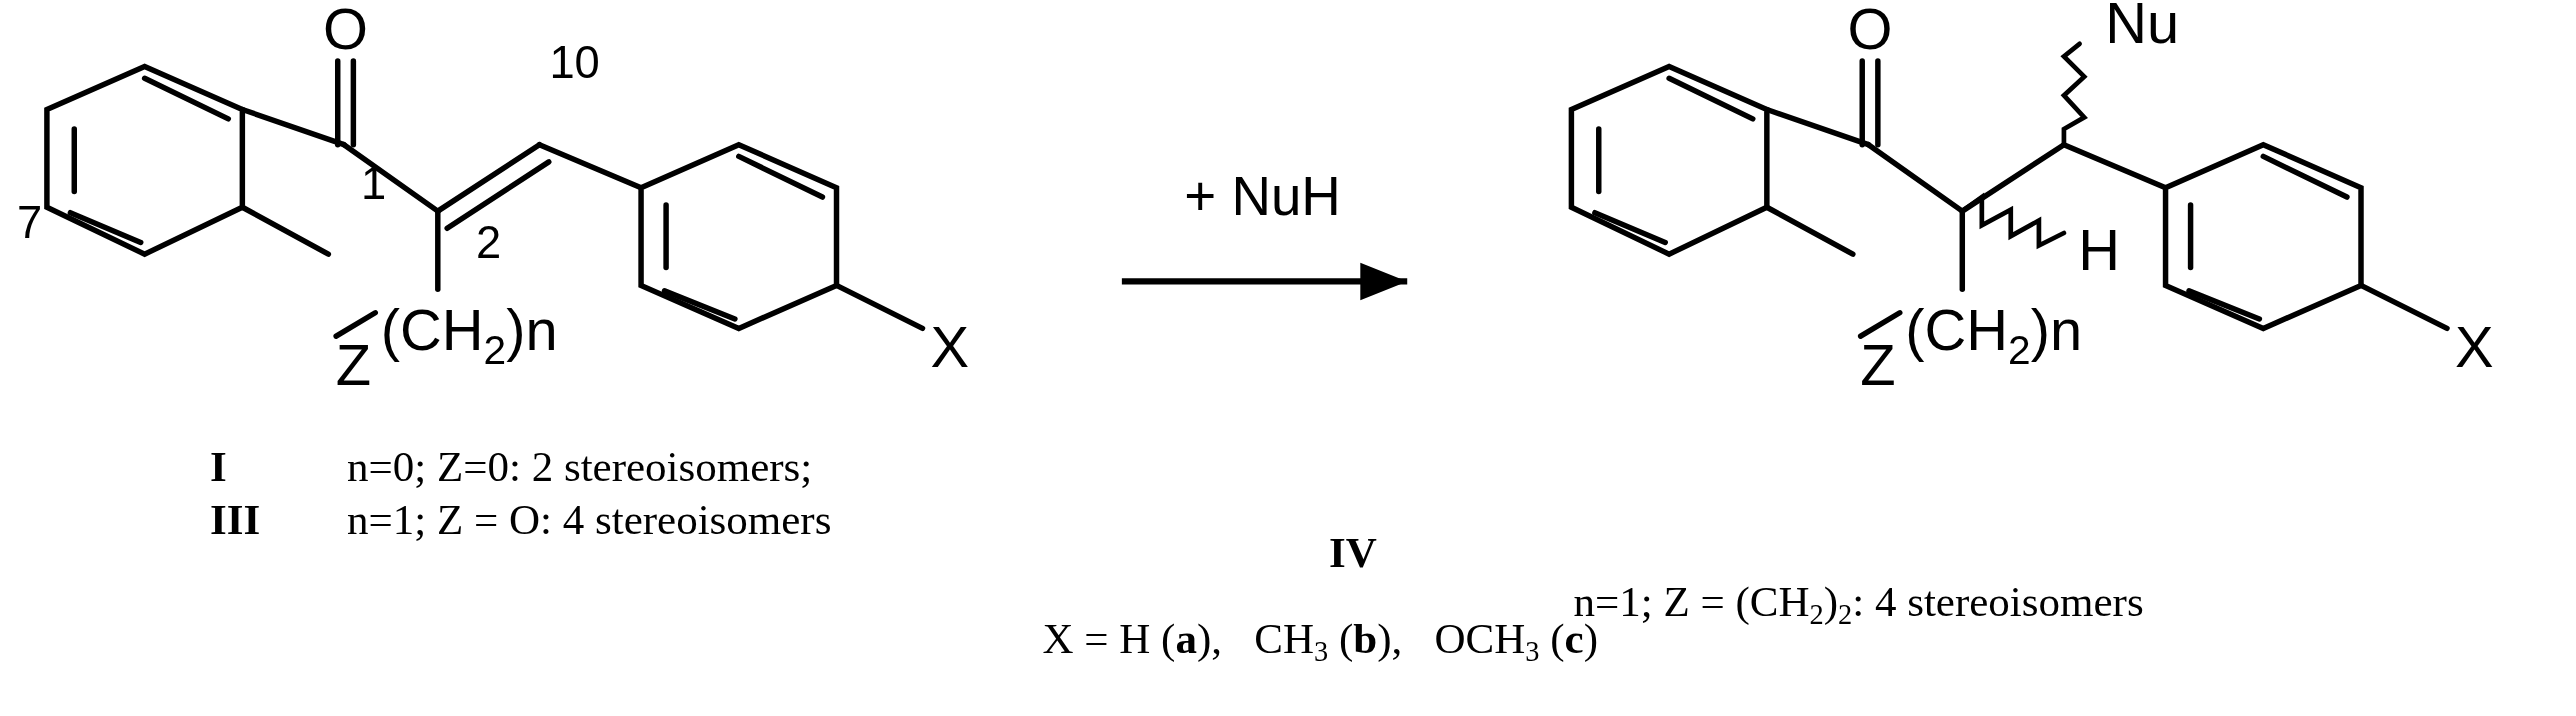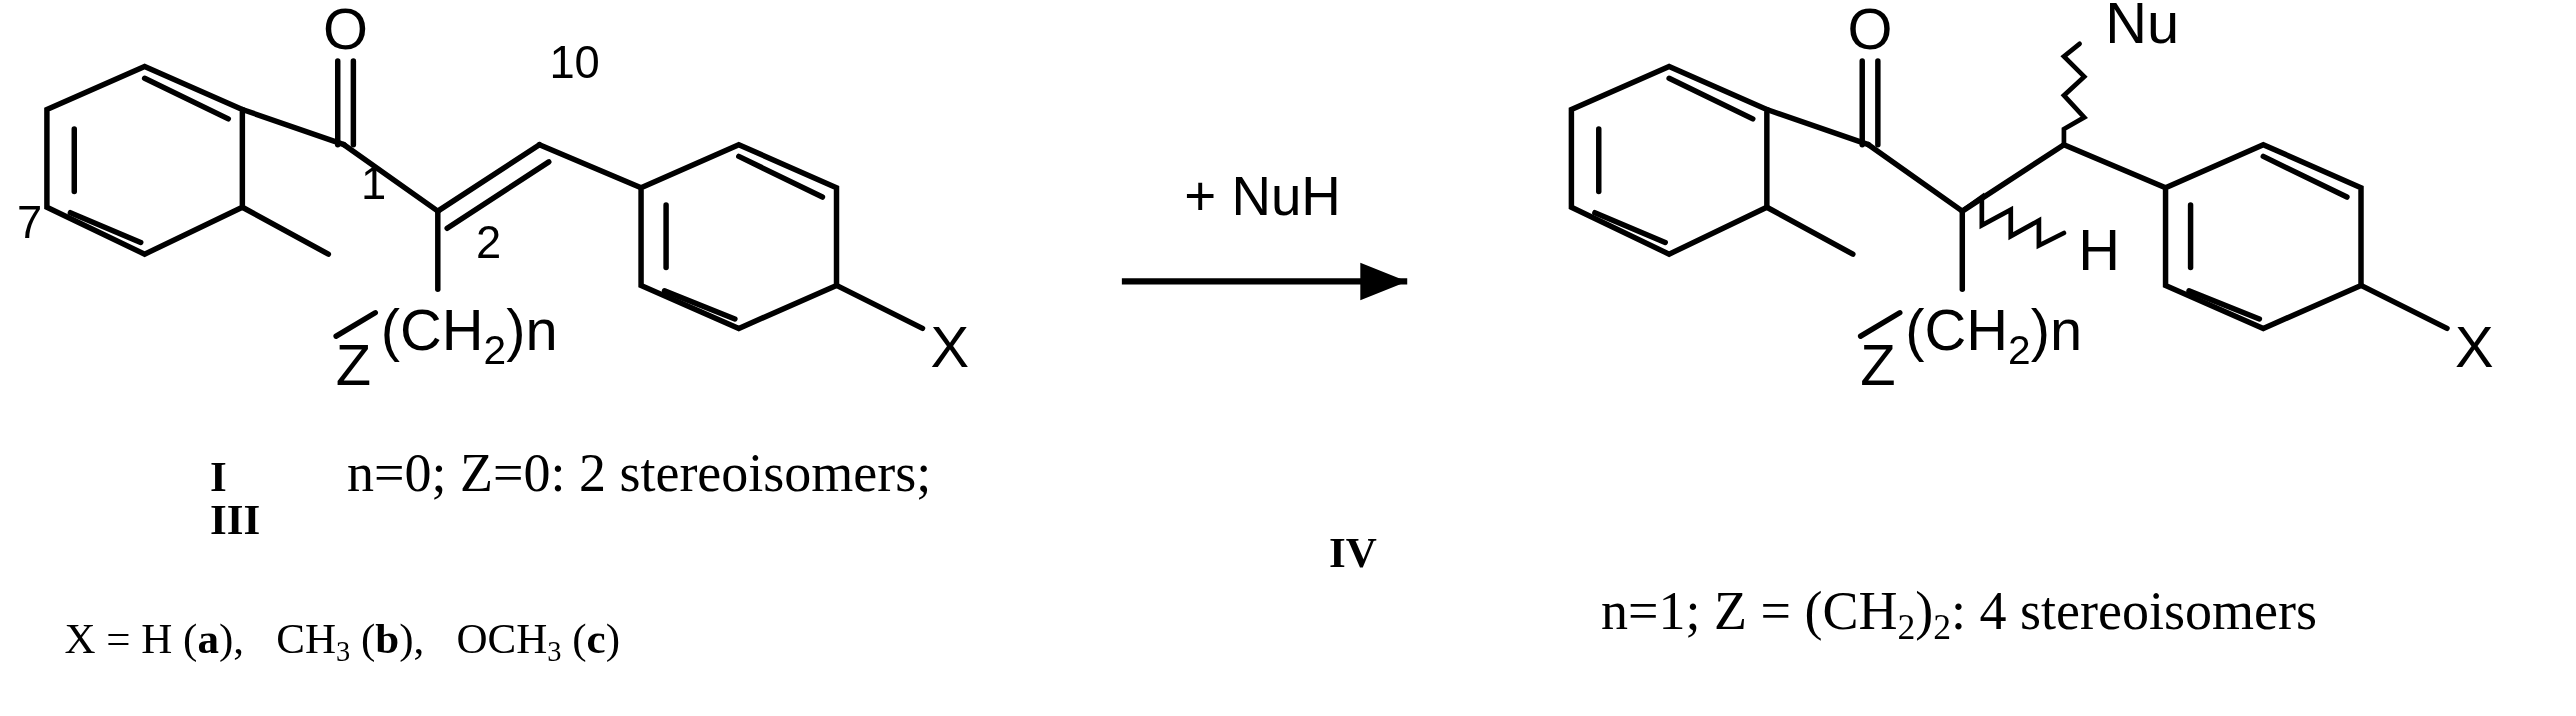--- a/index.html
+++ b/index.html
@@ -6,24 +6,24 @@
   body{width:2576px;height:717px;font-family:"Liberation Serif",serif;color:#000;}
   #root{position:relative;width:2576px;height:717px;overflow:hidden;background:#fff;}
   svg{display:block;}
   .scheme{position:absolute;left:0;top:0;width:2576px;height:717px;}
   text{fill:#000;}
   .sans{font-family:"Liberation Sans",sans-serif;}
   .legend{position:absolute;left:0;width:2576px;}
   .legend-row{display:flex;width:2576px;}
   .legend-col{display:flex;align-items:baseline;}
   .roman{font-family:"Liberation Serif",serif;font-weight:bold;font-size:43px;}
-  .legtext{font-family:"Liberation Serif",serif;font-size:54px;white-space:pre;text-align:center;}
+  .legtext{font-family:"Liberation Serif",serif;font-size:43px;white-space:pre;text-align:center;}
   .sub{font-size:0.66em;vertical-align:-0.28em;}
   .bold{font-weight:bold;}
-  .center-line{font-family:"Liberation Serif",serif;font-size:43px;white-space:pre;}
+  .center-line{text-align:center;font-family:"Liberation Serif",serif;font-size:43px;white-space:pre;}
 </style>
 </head>
 <body>
 
 <div id="root">
 
   <svg class="scheme" viewBox="0 0 3295 917" width="2576" height="717">
 
     <g stroke="#000" stroke-width="7" fill="none" stroke-linecap="round">
 
@@ -145,20 +145,21 @@
     <div class="legend-row" style="height:53px;">
       <div class="legend-col" style="width:1329px;">
         <span class="roman" style="margin-left:210px;width:137px;display:inline-block;">I</span>
         <span class="legtext">n=0; Z=0: 2 stereoisomers;</span>
       </div>
     </div>
 
     <div class="legend-row" style="height:53px;">
       <div class="legend-col" style="width:1329px;">
         <span class="roman" style="margin-left:210px;width:137px;display:inline-block;">III</span>
+        <span class="legtext">n=1; Z = O: 4 stereoisomers</span>
       </div>
       <div class="legend-col">
         <span class="roman" style="width:137px;display:inline-block;margin-top:33px;">IV</span>
         <span class="legtext">
           <span>n=1; Z = (CH</span><span class="sub">2</span><span>)</span><span class="sub">2</span><span>: 4 stereoisomers</span>
         </span>
       </div>
     </div>
 
     <div class="center-line" style="margin-top:17px;">

